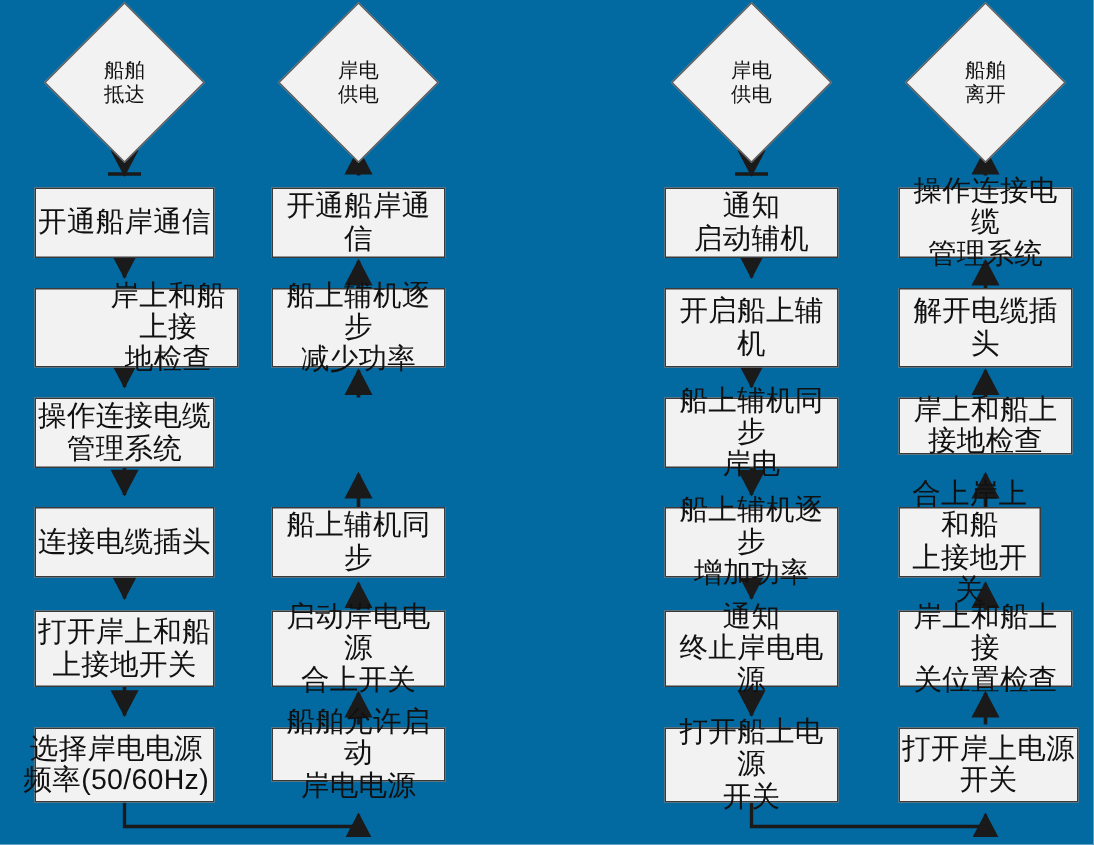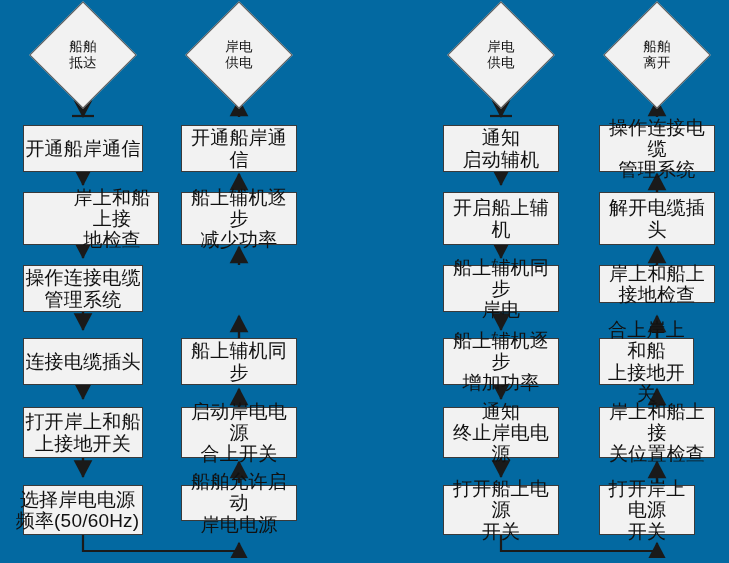--- a/index.html
+++ b/index.html
@@ -248,18 +248,18 @@
 接地检查</span>
   </div>
   <div class="node" style="left:599px; top:338px; width:95px; height:47px;">
     <span class="nodetext">合上岸上和船
 上接地开关</span>
   </div>
   <div class="node" style="left:599px; top:407px; width:116px; height:51px;">
     <span class="nodetext">岸上和船上接
 关位置检查</span>
   </div>
-  <div class="node" style="left:599px; top:485px; width:96px; height:50px;">
+  <div class="node" style="left:599px; top:485px; width:120px; height:50px;">
     <span class="nodetext">打开岸上电源
 开关</span>
   </div>
 
 </div>
 
 </body></html>

